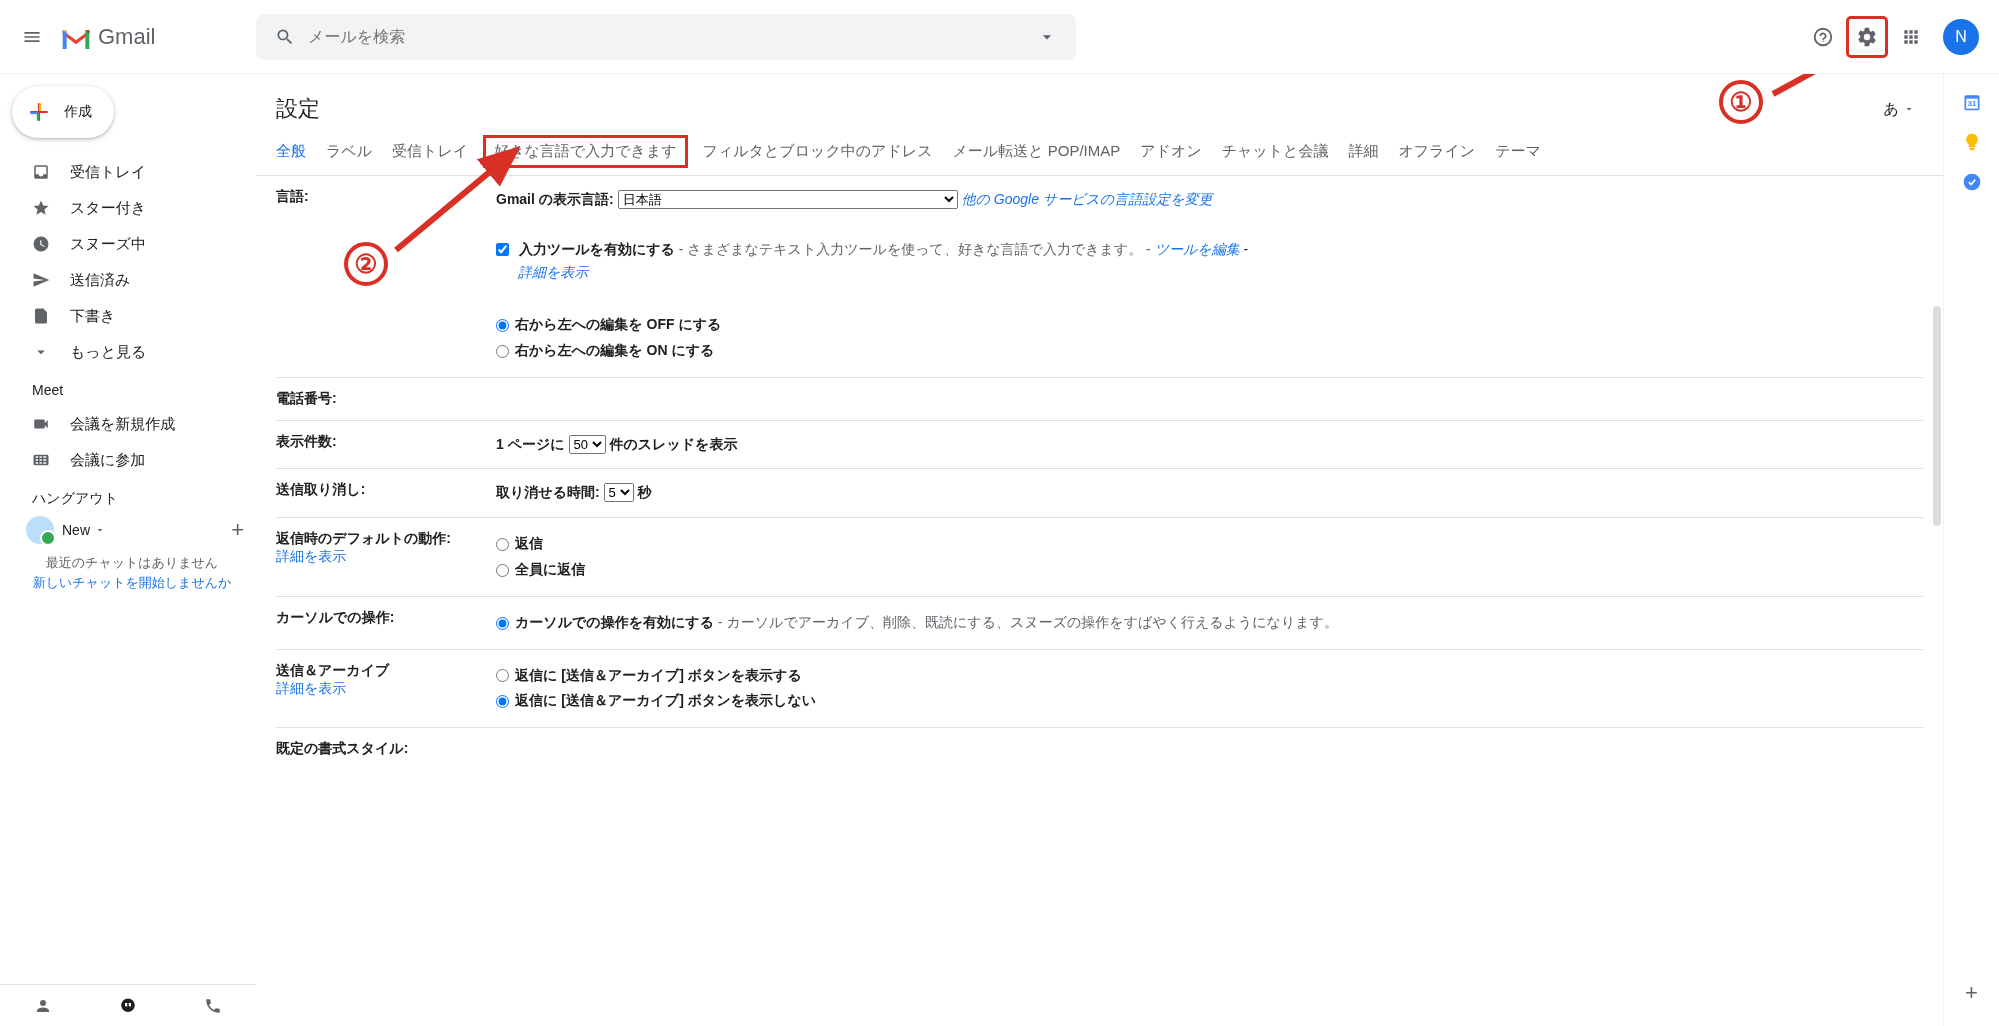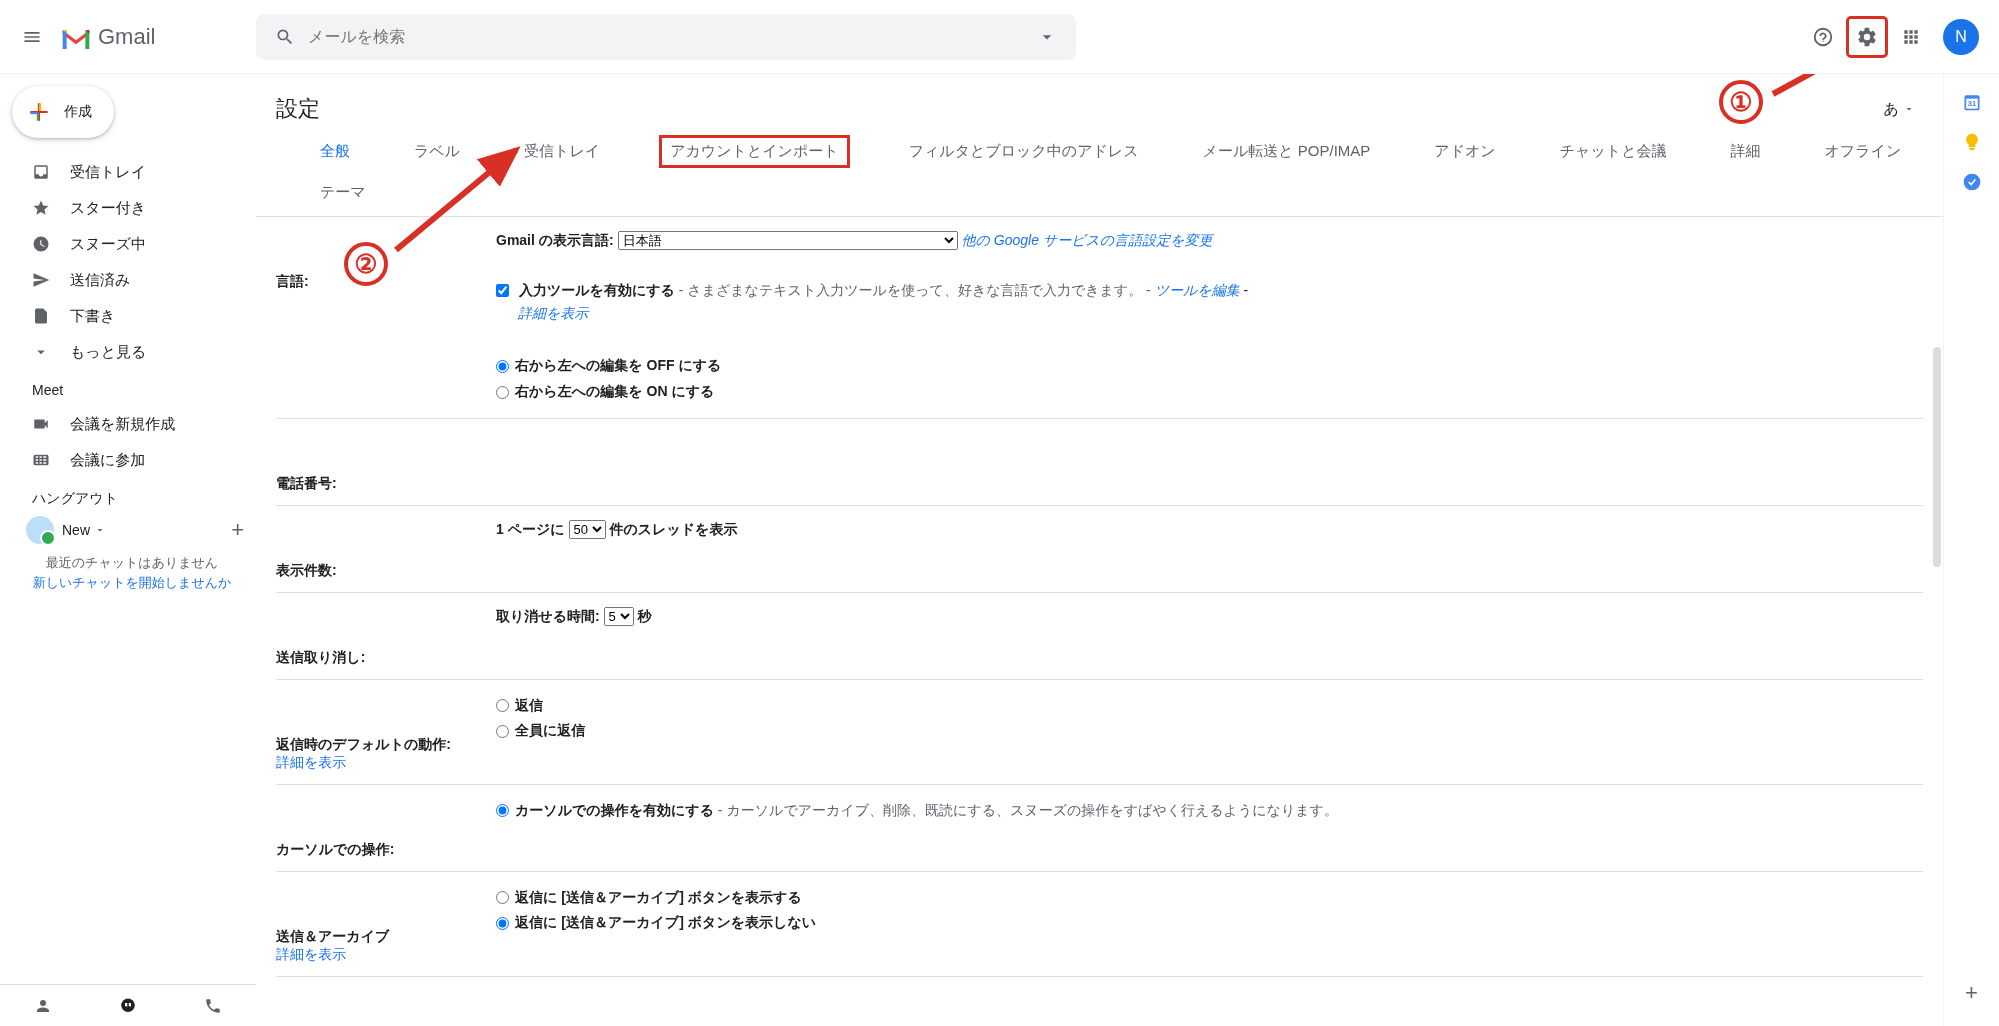--- a/index.html
+++ b/index.html
@@ -45,28 +45,28 @@
     .ho-recent { font-size:13px; color:#5f6368; text-align:center; padding:6px 0 2px;}
     .ho-new { font-size:13px; color:#1a73e8; text-align:center; padding:0 0 4px; overflow:hidden; white-space:nowrap;}
     
     
     .main { flex:1; position:relative; overflow:hidden;}
     .settings-header { display:flex; align-items:center; padding:20px 28px 12px 20px;}
     .settings-title { font-size:22px; color:#202124;}
     .lang-picker { margin-left:auto; display:flex; align-items:center; font-size:15px; color:#202124; cursor:pointer;}
     
     .tabs-row { display:flex; flex-wrap:wrap; gap: 18px 20px; padding:4px 20px 12px 20px; border-bottom:1px solid #e0e0e0; position:relative;}
-    .tab { font-size:15px; color:#5f6368; cursor:pointer; padding:2px 0;margin-left:44px;}
+    .tab { font-size:15px; color:#5f6368; cursor:pointer; padding:2px 0;}
     .tab.active { color:#1a73e8;}
     .tab.highlighted { outline:3px solid #d93025; outline-offset:2px; padding:2px 6px;}
     
     .settings-body { padding: 0 20px 20px 20px; overflow:auto; height: calc(100% - 120px); position:relative;}
     .srow { display:flex; border-bottom:1px solid #e0e0e0; padding:12px 0;}
     .srow:first-child { padding-top:16px;}
-    .slabel { width:220px; font-weight:700; font-size:14px; flex-shrink:0;margin-top:44px;}
+    .slabel { width:220px; font-weight:700; font-size:14px; flex-shrink:0;}
     .scontent { flex:1; font-size:14px; line-height:1.7;}
     .scontent .bold { font-weight:700;}
     .link { color:#1a73e8; cursor:pointer;font-style:italic;}
     .sublink { color:#1a73e8; font-size:14px; cursor:pointer; font-weight:400;}
     select { font-size:13px;}
     .select-wide { min-width:340px;}
     input[type=checkbox],input[type=radio]{ margin-right:6px; vertical-align:middle;}
     .opt-line { margin:2px 0;}
     .gray { color:#5f6368;}
     
@@ -271,21 +271,21 @@
         <div class="settings-title">設定</div>
         <div class="lang-picker"><span>あ</span>&nbsp;<svg width="12" height="12" viewBox="0 0 24 24">
               <path fill="#5f6368" d="M7 10l5 5 5-5z"></path>
             </svg></div>
       </div>
 
       <div class="tabs-row">
         <span class="tab active">全般</span>
         <span class="tab">ラベル</span>
         <span class="tab">受信トレイ</span>
-        <span class="tab highlighted">アカウントとインポート</span>
+        <span class="tab highlighted">好きな言語で入力できます</span>
         <span class="tab">フィルタとブロック中のアドレス</span>
         <span class="tab">メール転送と POP/IMAP</span>
         <span class="tab">アドオン</span>
         <span class="tab">チャットと会議</span>
         <span class="tab">詳細</span>
         <span class="tab">オフライン</span>
         <span class="tab">テーマ</span>
       </div>
 
       <div class="settings-body">

